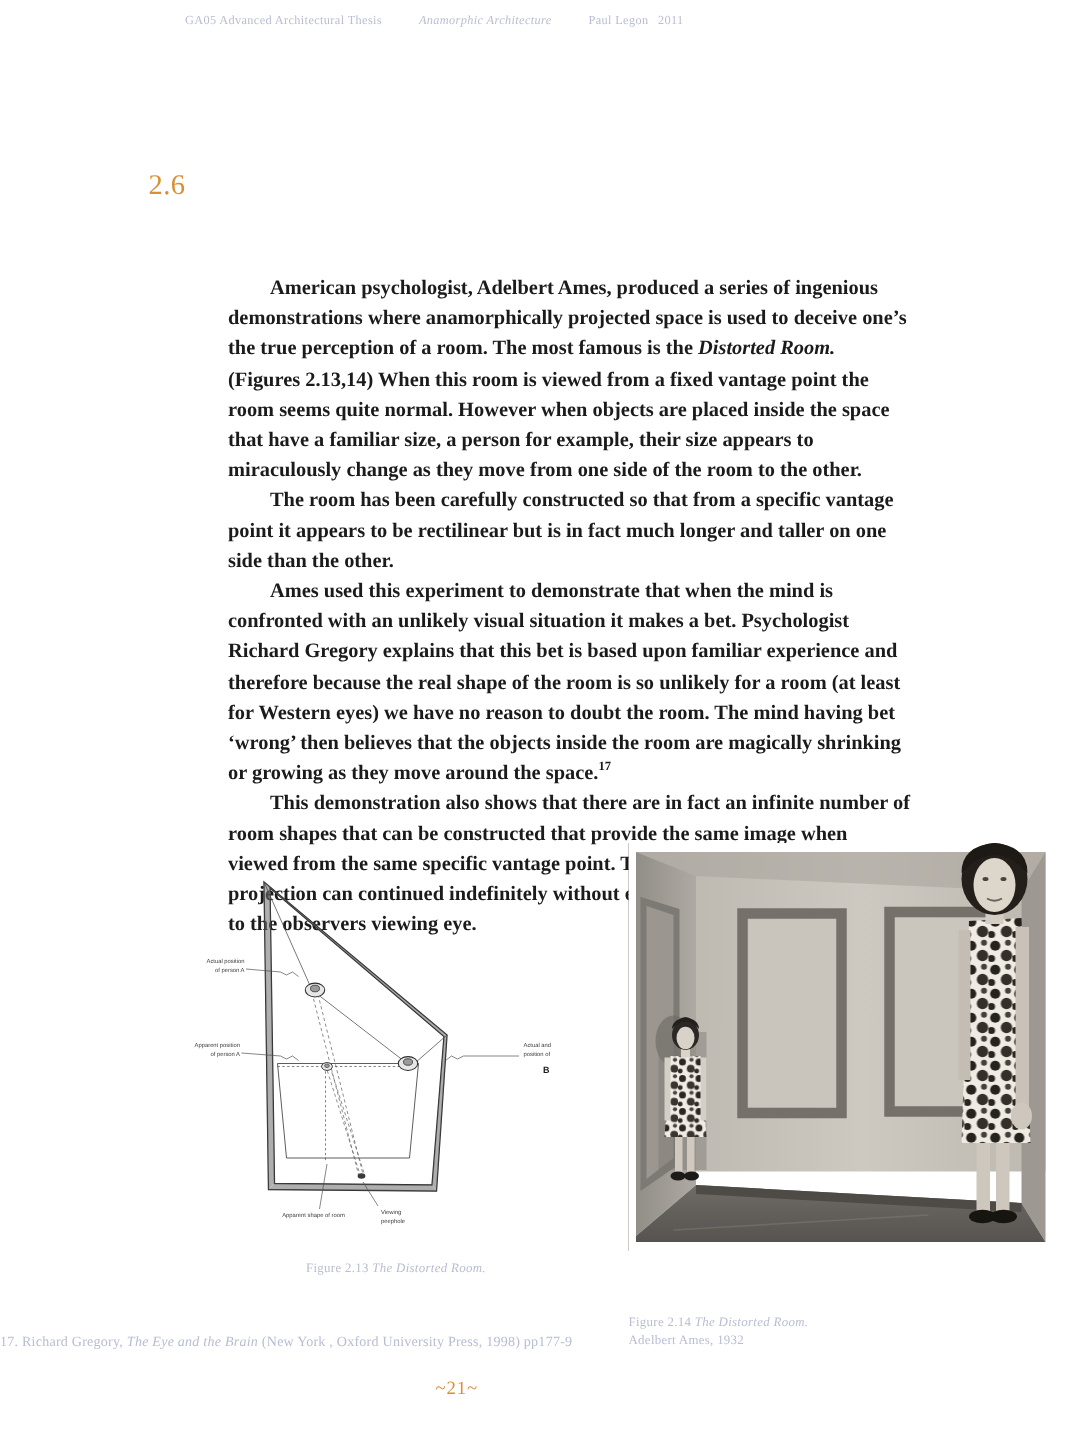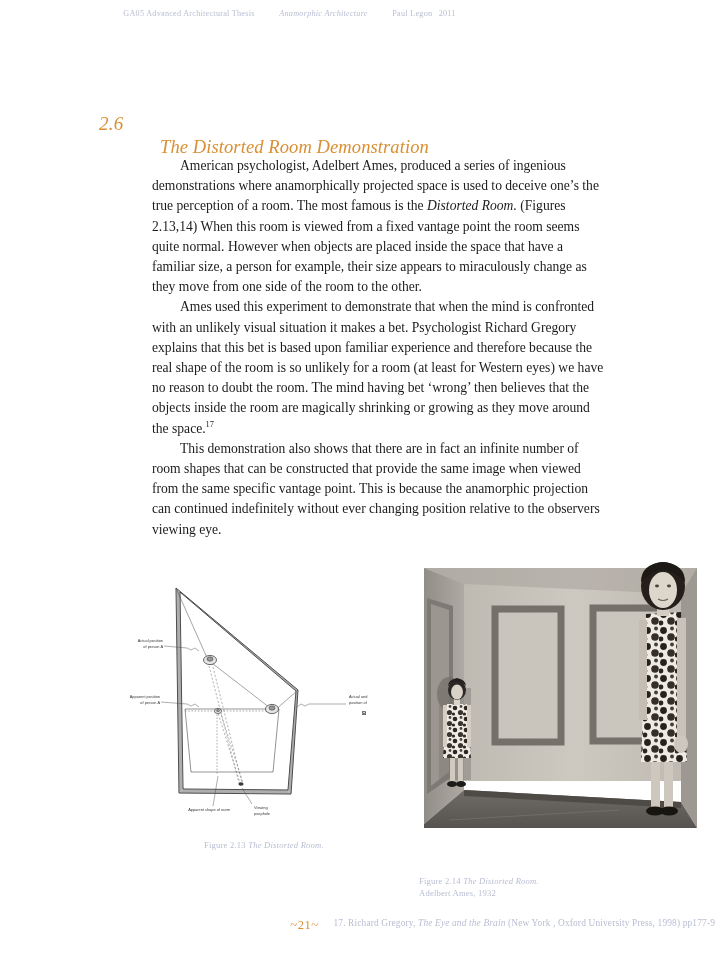--- a/index.html
+++ b/index.html
@@ -36,21 +36,20 @@
   .heading-wrap {
     position: absolute;
     left: 99px;
     top: 113px;
     width: 520px;
     color: #d98f33;
   }
   .heading-row {
     display: flex;
     align-items: baseline;
-    font-style: italic;
   }
   .heading-num {
     font-size: 19px;
     width: 61px;
     flex: 0 0 61px;
     letter-spacing: 0.3px;
   }
   .heading-title {
     font-size: 19px;
     letter-spacing: 0.1px;
@@ -60,22 +59,23 @@
     font-style: italic;
     margin-left: 61px;
     margin-top: 2px;
     letter-spacing: 0.1px;
   }
 
   
   .body-col {
     position: absolute;
     left: 152px;
-    top: 156px;
+    top: 182px;
     width: 455px;
+    font-weight: bold;
   }
   .para {
     font-size: 13.6px;
     line-height: 20.2px;
     text-align: left;
     margin: 0;
     text-indent: 28px;
     color: #1b1b1b;
   }
   .para em { font-style: italic; }
@@ -117,25 +117,24 @@
   .caption em { font-style: italic; }
   .caption-left { left: 204px; top: 840px; }
   .caption-right { left: 419px; top: 840px; margin-top: 36px; }
 
   
   .footnote {
     position: absolute;
     left: 0;
     top: 890px;
     width: 715px;
-    text-align: right;
+    text-align: left;
     font-size: 9.4px;
     color: #b9bdd2;
     letter-spacing: 0.15px;
-    margin-top: 28px;
   }
   .footnote em { font-style: italic; }
 
   
   .folio {
     position: absolute;
     left: 0;
     top: 918px;
     width: 609px;
     text-align: center;
@@ -165,25 +164,25 @@
   <span class="rh-italic">Anamorphic Architecture</span>
   <span class="rh-gap"></span>
   <span>Paul Legon</span>
   <span>2011</span>
 </div>
 
 <div class="heading-wrap">
   <div class="heading-row">
     <div class="heading-num">2.6</div>
   </div>
-  <div class="heading-sub">The Distorted Room Demonstration</div>
 </div>
 
 <div class="body-col">
   <p class="para" id="p1">American psychologist, Adelbert Ames, produced a series of ingenious demonstrations where anamorphically projected space is used to deceive one’s the true perception of a room. The most famous is the <em>Distorted Room.</em>  (Figures 2.13,14) When this room is viewed from a fixed vantage point the room seems quite normal. However when objects are placed inside the space that have a familiar size, a person for example, their size appears to miraculously change as they move from one side of the room to the other.</p>
+  <p class="para">The room has been carefully constructed so that from a specific vantage point it appears to be rectilinear but is in fact much longer and taller on one side than the other.</p>
   <p class="para" id="p3">Ames used this experiment to demonstrate that when the mind is confronted with an unlikely visual situation it makes a bet. Psychologist Richard Gregory explains that this bet is based upon familiar experience and therefore because the real shape of the room is so unlikely for a room (at least for Western eyes) we have no reason to doubt the room. The mind having bet ‘wrong’ then believes that the objects inside the room are magically shrinking or growing as they move around the space.<sup>17</sup></p>
   <p class="para">This demonstration also shows that there are in fact an infinite number of room shapes that can be constructed that provide the same image when viewed from the same specific vantage point. This is because the anamorphic projection can continued indefinitely without ever changing position relative to the observers viewing eye.</p>
 </div>
 
 <div class="fig-diagram">
   <svg width="300" height="252" viewBox="0 0 300 252" xmlns="http://www.w3.org/2000/svg">
 
     <g fill="none" stroke="#2b2b2b" stroke-width="0.9">
       <path d="M63,10 L185,112 L178,216 L66,215 Z"></path>
       <path d="M67,14 L183,113 L175,212 L70,211 Z"></path>

